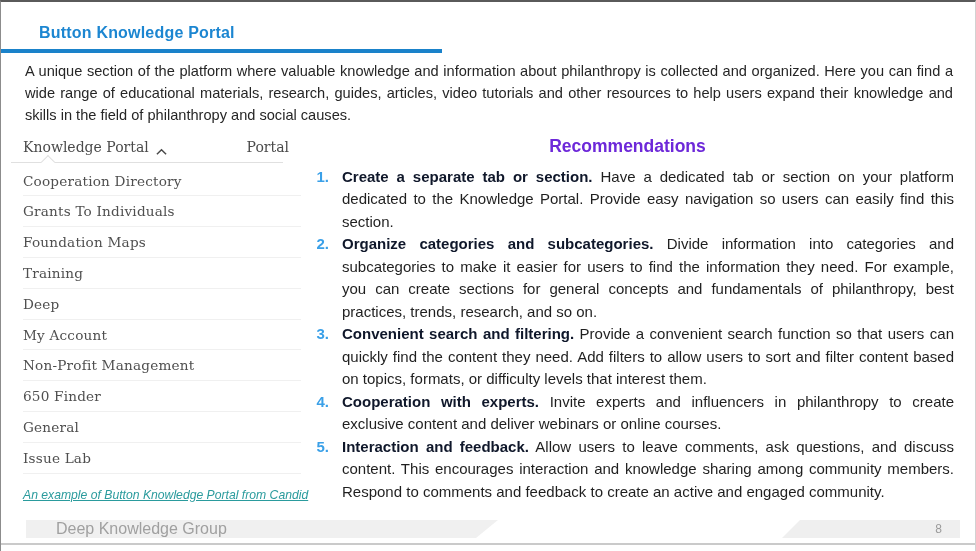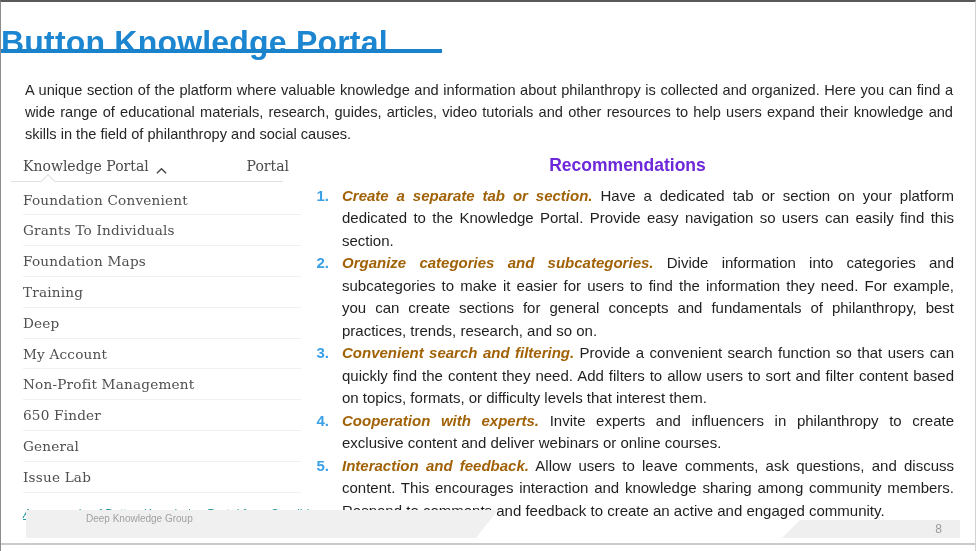--- a/index.html
+++ b/index.html
@@ -12,21 +12,22 @@
     background: #ffffff;
     border-top: 2px solid #5a5a5a;
     border-left: 1px solid #8c8c8c;
     border-right: 1px solid #d2d2d2;
     overflow: hidden;
   }
 
   
   .title-wrap { position: relative; padding-top: 22px; }
   .page-title {
-    font-size: 32px; font-weight: bold;
+    margin-left: 38px;
+    font-size: 16px; font-weight: bold;
     color: #1c86d1;
     letter-spacing: 0.2px;
   }
   .title-underline {
     position: absolute; left: 0; top: 47px;
     width: 441px; height: 4px;
     background: #1a82ca;
   }
 
   
@@ -88,34 +89,34 @@
   .rec-item { display: flex; align-items: flex-start; }
   .rec-num {
     flex: 0 0 28px; text-align: right; margin-right: 13px;
     font-size: 15px; font-weight: bold; color: #3aa0e8;
     line-height: 1.5;
   }
   .rec-text {
     flex: 1; font-size: 15px; line-height: 1.5;
     color: #1f1f1f; text-align: justify;
   }
-  .rec-lead { color: #a16207; font-weight: bold; font-style: italic; }
+  .rec-lead { color: #0f172a; font-weight: bold; }
 
   
   .footer-line {
     position: absolute; left: 0; right: 0; bottom: 6px;
     height: 2px; background: #cacaca;
   }
   .brand-badge {
     position: absolute; left: 25px; bottom: 13px;
-    width: 472px; height: 28px;
+    width: 472px; height: 18px;
     background: #f0f0f0;
     clip-path: polygon(0 0, 100% 0, calc(100% - 22px) 100%, 0 100%);
-    font-size: 10px; color: #a0a0a0;
-    line-height: 18px; padding-left: 60px;
+    font-size: 16px; color: #a0a0a0;
+    line-height: 18px; padding-left: 30px;
   }
   .page-badge {
     position: absolute; right: 15px; bottom: 13px;
     width: 178px; height: 18px;
     background: #efefef;
     clip-path: polygon(18px 0, 100% 0, 100% 100%, 0 100%);
     font-size: 12px; color: #9a9a9a;
     line-height: 18px; text-align: right; padding-right: 18px;
   }
 </style>
@@ -142,21 +143,21 @@
                 <polyline points="1,6.5 6,1.5 11,6.5" fill="none" stroke="#4a4a4a" stroke-width="1.6"></polyline>
               </svg>
           </span>
         </span>
         <span>Portal</span>
       </div>
       <div class="menu-notch-line">
         <div class="notch"></div>
       </div>
       <ul class="menu-list">
-        <li class="menu-item">Foundation Convenient</li>
+        <li class="menu-item">Cooperation Directory</li>
         <li class="menu-item">Grants To Individuals</li>
         <li class="menu-item">Foundation Maps</li>
         <li class="menu-item">Training</li>
         <li class="menu-item">Deep</li>
         <li class="menu-item">My Account</li>
         <li class="menu-item">Non-Profit Management</li>
         <li class="menu-item">650 Finder</li>
         <li class="menu-item">General</li>
         <li class="menu-item">Issue Lab</li>
       </ul>

